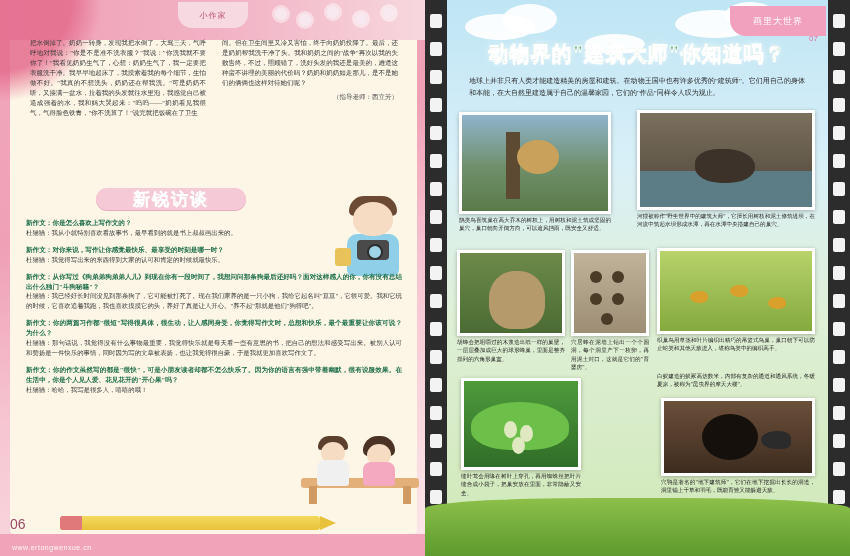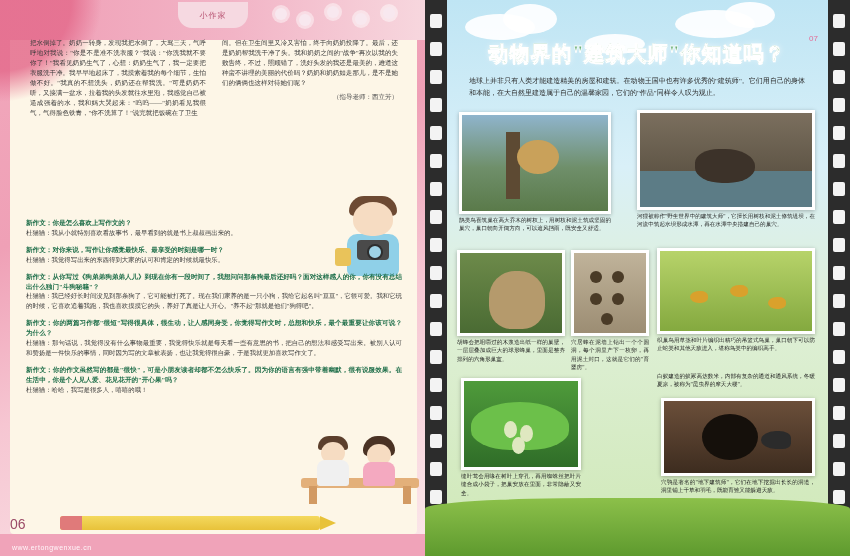--- a/index.html
+++ b/index.html
@@ -235,20 +235,24 @@
     <div class="lp-cols">
       <div class="lp-col">
         <span>把水倒掉了。奶奶一转身，发现我把水倒了，大骂三天，气呼呼地对我说："你是不是准不洗衣服？"我说："你洗我就不要你了！"我看见奶奶生气了，心想：奶奶生气了，我一定要把衣服洗干净。我早早地起床了，我摸索着我的每个细节，生怕做不好。"我真的不想洗头，奶奶还在帮我洗。"可是奶奶不听，又接满一盆水，拉着我的头发就往水里泡，我感觉自己被逼成强着的水，我和妈大哭起来："呜呜——"奶奶看见我很气，气得脸色铁青，"你不洗算了！"说完就把饭碗在了卫生</span>
       </div>
       <div class="lp-col">
         <span>间。但在卫生间里又冷又害怕，终于向奶奶投降了。最后，还是奶奶帮我洗干净了头。我和奶奶之间的"战争"再次以我的失败告终，不过，照顾错了，洗好头发的我还是最美的，难道这种蛮不讲理的美丽的代价吗？奶奶和奶奶如走那儿，是不是她们的俩俩也这样对待她们呢？</span>
         <span class="sig">（指导老师：西立芳）</span>
       </div>
     </div>
 
+    <div class="lp-banner">
+      <div class="ribbon"></div>
+      <div class="txt">新锐访谈</div>
+    </div>
 
     <div class="kid-photographer">
       <div class="kid-body"></div>
       <div class="kid-bag"></div>
       <div class="kid-hair"></div>
       <div class="kid-head"></div>
       <div class="kid-cam"></div>
     </div>
 
     <div class="lp-qa">
@@ -337,20 +341,21 @@
         <i style="top:322px;"></i>
       <i style="top:350px;"></i>
         <i style="top:378px;"></i>
         <i style="top:406px;"></i>
         <i style="top:434px;"></i>
       <i style="top:462px;"></i>
         <i style="top:490px;"></i>
         <i style="top:518px;"></i>
     </div>
 
+    <div class="rp-headerbadge">画里大世界</div>
     <div class="rp-pageno">07</div>
 
     <div class="rp-title">动物界的"建筑大师"你知道吗？</div>
     <div class="rp-lead">地球上并非只有人类才能建造精美的房屋和建筑。在动物王国中也有许多优秀的"建筑师"。它们用自己的身体和本能，在大自然里建造属于自己的温馨家园，它们的"作品"同样令人叹为观止。</div>
 
     <div class="photo img-tree" style="left:34px; top:112px; width:152px; height:102px;">
       <div class="trunk"></div>
         <div class="nest"></div>
     </div>
     <div class="cap-out" style="left:34px; top:216px; width:152px;">鹊类鸟喜筑巢在高大乔木的树权上，用树枝和泥土筑成坚固的巢穴，巢口朝向开阔方向，可以遮风挡雨，既安全又舒适。</div>

